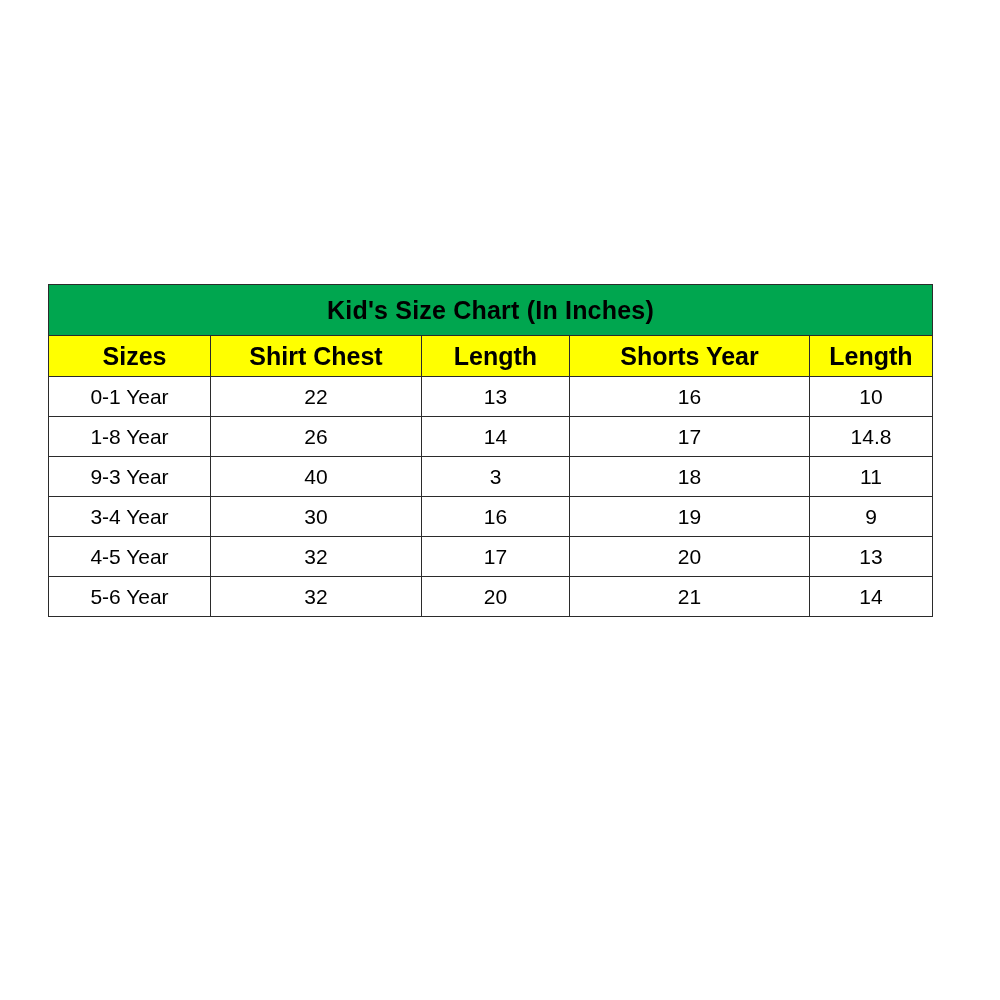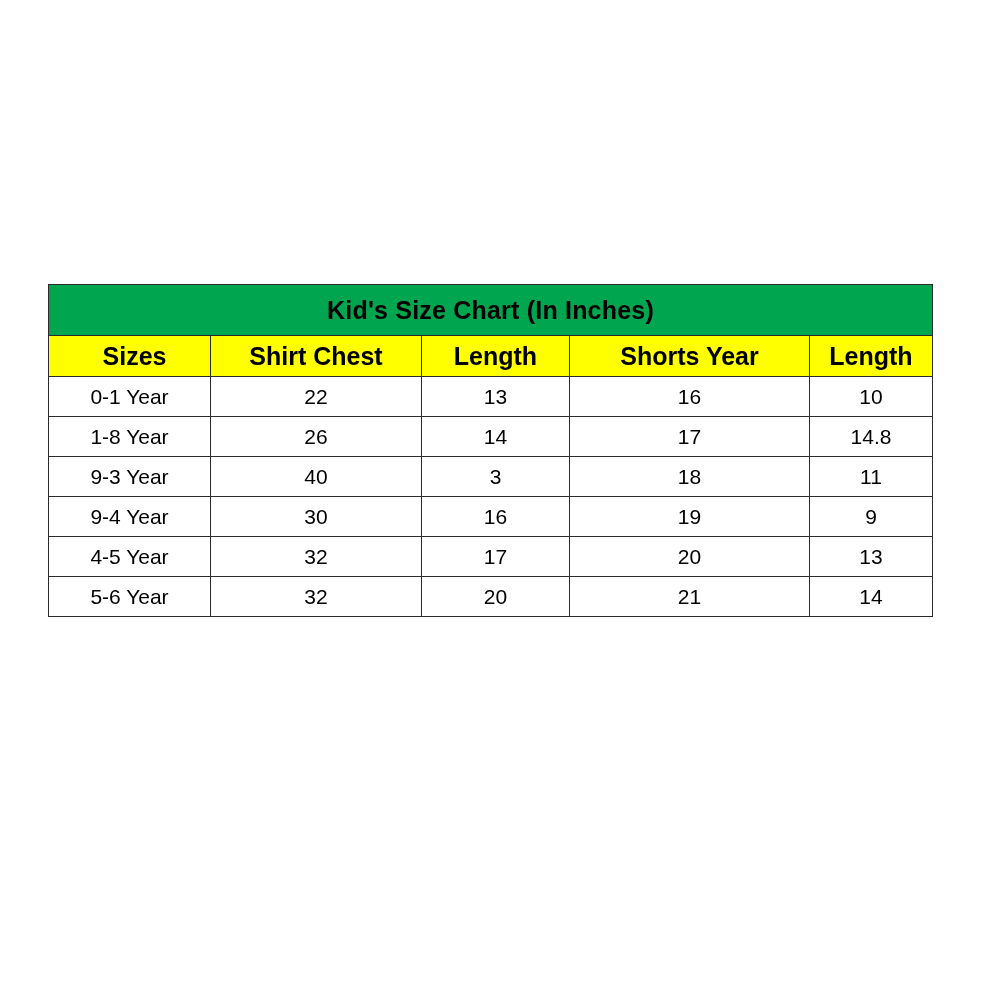--- a/index.html
+++ b/index.html
@@ -108,21 +108,21 @@
         <td class="data-cell">14.8</td>
       </tr>
       <tr>
         <td class="data-cell">9-3 Year</td>
         <td class="data-cell">40</td>
         <td class="data-cell">3</td>
         <td class="data-cell">18</td>
         <td class="data-cell">11</td>
       </tr>
       <tr>
-        <td class="data-cell">9-4 Year</td>
+        <td class="data-cell">3-4 Year</td>
         <td class="data-cell">30</td>
         <td class="data-cell">16</td>
         <td class="data-cell">19</td>
         <td class="data-cell">9</td>
       </tr>
       <tr>
         <td class="data-cell">4-5 Year</td>
         <td class="data-cell">32</td>
         <td class="data-cell">17</td>
         <td class="data-cell">20</td>

